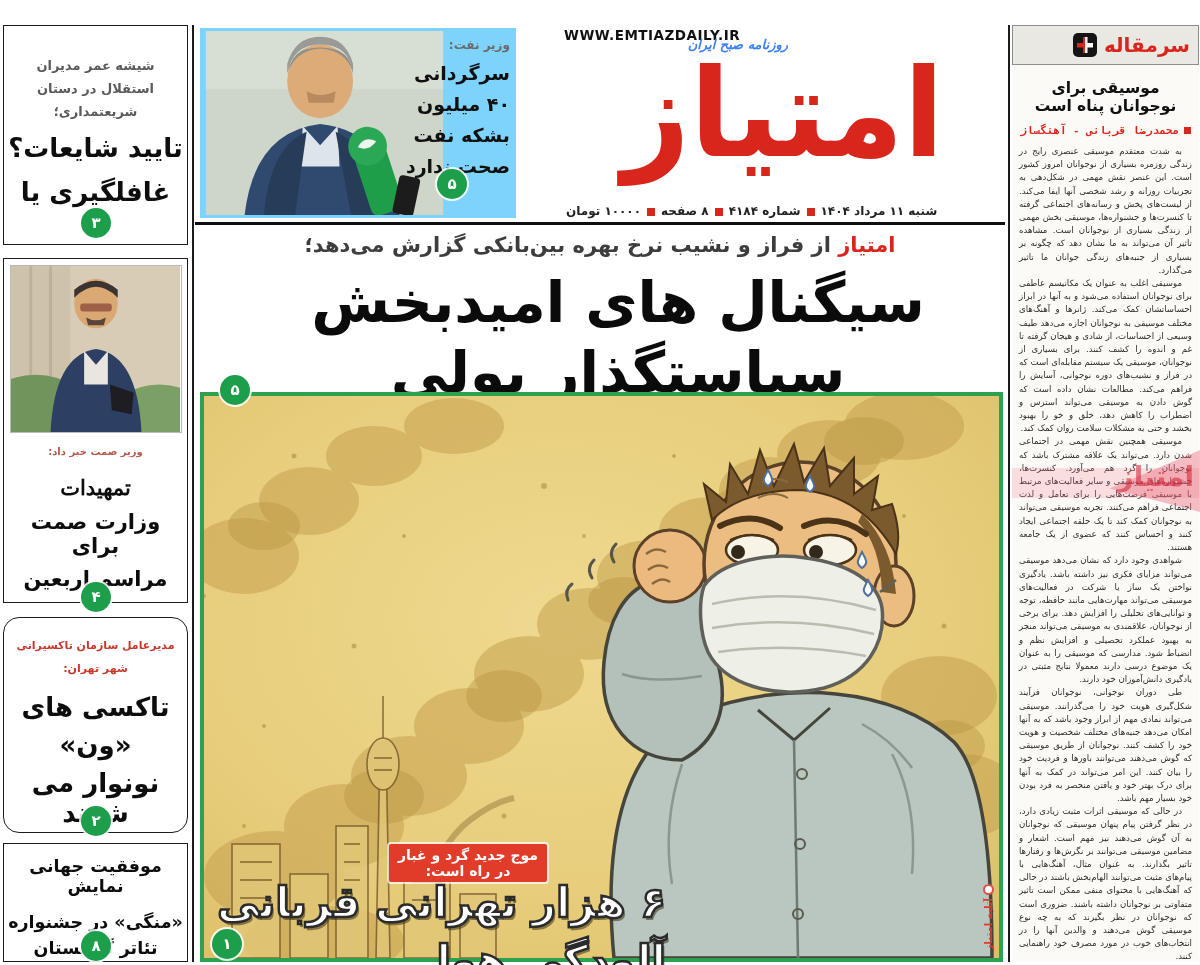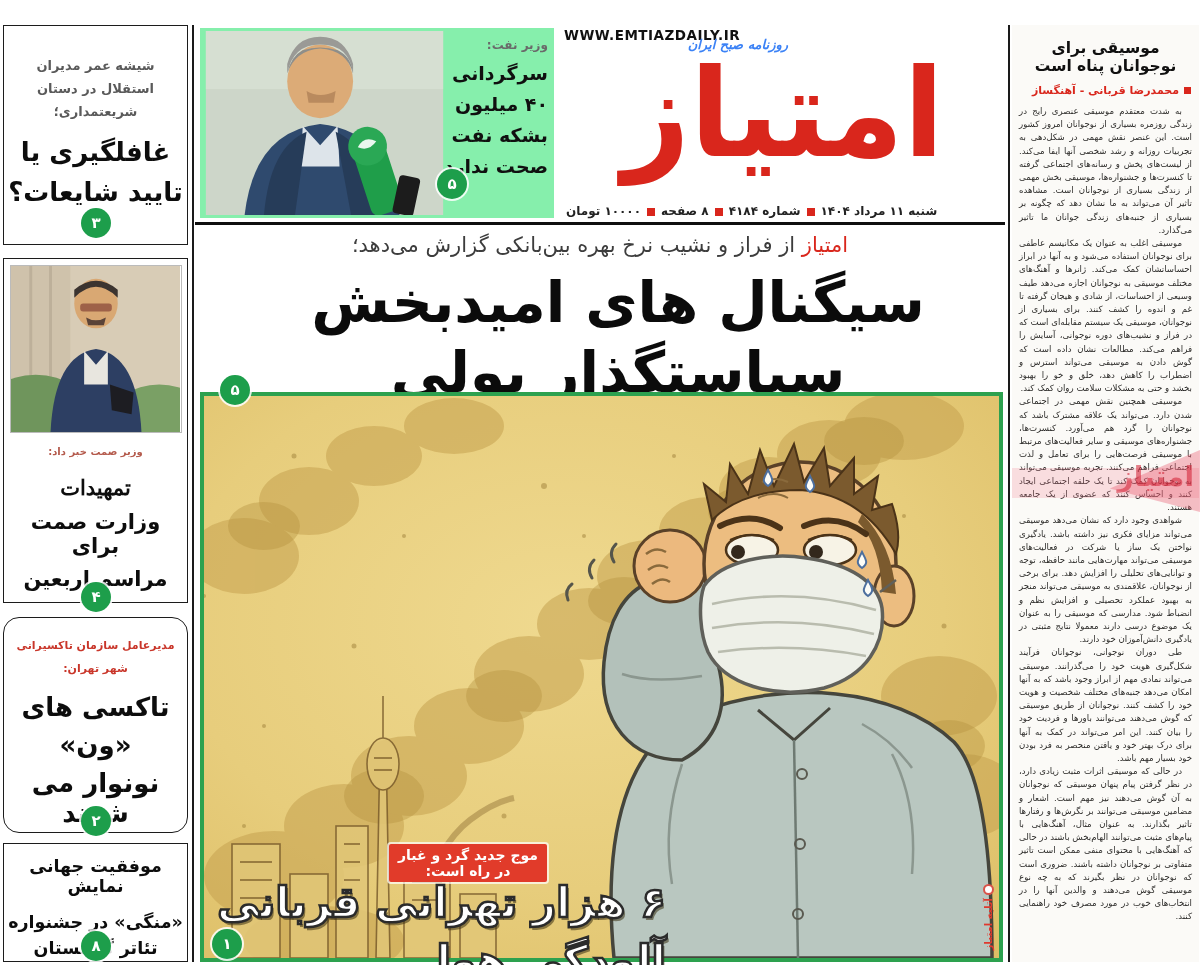--- a/index.html
+++ b/index.html
@@ -15,36 +15,36 @@
 
   
   .sbox { position:absolute; left:3px; width:185px; border:1.5px solid #1c1c1c; background:#fff; text-align:center; overflow:visible; }
   .sbox .kicker { color:#5a5a5a; font-weight:bold; font-size:13px; line-height:23px; padding:0 8px; }
   .sbox .kicker.red { color:#c9362a; font-size:11px; }
   .sbox .kicker.maroon { color:#b45a4c; font-size:10px; }
   .sbox .t-line { color:#0d0d0d; font-weight:900; }
   .photo-frame { margin:6px auto 0; border:1px solid #bbb; overflow:hidden; }
 
   
-  #top-story { position:absolute; left:200px; top:28px; width:354px; height:190px; background:#86efac; }
+  #top-story { position:absolute; left:200px; top:28px; width:316px; height:190px; background:#7dd3fc; }
   #top-story .txt { position:absolute; right:6px; top:10px; width:112px; text-align:right; }
   #top-story .kicker { color:#6a6a6a; font-size:12px; font-weight:bold; }
   #top-story .line { color:#101010; font-weight:900; font-size:19px; line-height:31px; }
 
   
   #masthead { position:absolute; left:560px; top:25px; width:446px; height:195px; }
   #site-url { position:absolute; top:2px; left:4px; font-weight:bold; font-size:13.5px; color:#111; letter-spacing:.5px; direction:ltr; }
   #tagline { position:absolute; top:12px; right:218px; font-family:"DejaVu Serif","Liberation Serif",serif; font-style:italic; font-weight:bold; font-size:13px; color:#3b82f6; }
   #logo { position:absolute; top:8px; right:0; width:100%; text-align:center; color:#d9261c; font-weight:900; font-size:118px; line-height:160px; letter-spacing:-3px; transform:scaleY(1.04); }
   #dateline { position:absolute; bottom:2px; left:6px; font-size:12px; font-weight:bold; color:#222; white-space:nowrap; }
   .sq { display:inline-block; width:8px; height:8px; background:#d9261c; margin:0 6px; vertical-align:middle; }
 
   
   #lead { position:absolute; left:195px; top:233px; width:810px; text-align:center; }
-  #lead .kicker { font-size:21px; font-weight:400; color:#3d3d3d; }
+  #lead .kicker { font-size:21px; font-weight:700; color:#3d3d3d; }
   #lead .kicker .brand { color:#d9261c; }
   #lead h1 { font-size:57px; font-weight:900; color:#0b0b0b; margin-top:10px; line-height:70px;padding-left:36px; }
 
   
   #cartoon { position:absolute; left:200px; top:392px; width:803px; height:570px; border:4px solid #2da14f; background:#e9d083; }
   #cartoon svg { display:block; width:100%; height:100%; }
   #cartoon .kicker-band { position:absolute; left:185px; top:448px; width:158px; background:#e13b2a; color:#fff;
       font-size:14px; font-weight:bold; text-align:center; padding:3px 6px; border-radius:2px;
       box-shadow:0 0 0 2px rgba(255,255,255,.7); z-index:4; }
   #cartoon .big-cap { position:absolute; left:0; top:478px; width:462px; text-align:right; z-index:4;
@@ -52,42 +52,42 @@
       -webkit-text-stroke:2.5px #2b2b2b; text-shadow:2px 3px 0 rgba(60,50,20,.55); }
   #cartoon .credit { position:absolute; right:5px; bottom:8px; z-index:4; display:flex; flex-direction:column; align-items:center; gap:3px; }
   #cartoon .credit .dot { width:11px; height:11px; border-radius:50%; background:#fff; border:2px solid #d9534a; }
   #cartoon .credit .ctxt { writing-mode:vertical-rl; transform:rotate(180deg); color:#e0392e; font-size:10px; font-weight:bold; }
 
   
   #editorial { position:absolute; left:1012px; top:25px; width:187px; height:937px; background:#fbfaf7; overflow:hidden; }
   #ed-header { height:40px; background:#eae8e3; border:1px solid #8f8d89; display:flex; align-items:center; justify-content:flex-start; gap:7px; padding:0 8px; }
   #ed-header .label { color:#d9261c; font-weight:900; font-size:20px; }
   #ed-title { margin-top:14px; text-align:center; font-size:15.5px; font-weight:900; color:#101010; padding:0 6px; }
-  #ed-byline { margin:9px 8px 0; color:#d9261c; font-weight:bold; font-size:11px; text-align:right; }
+  #ed-byline { margin:9px 8px 0; color:#d9261c; font-weight:bold; font-size:11px; text-align:right;font-family:Liberation Mono, monospace; }
   #ed-byline .bullet { display:inline-block; width:7px; height:7px; background:#d9261c; margin-left:5px; }
   #ed-body { margin:8px 7px 0; font-size:8.6px; line-height:13.2px; color:#2c2b29; text-align:justify; }
   #ed-body p { text-indent:10px; }
 
   #watermark { position:absolute; left:1090px; top:450px; width:110px; height:62px; z-index:9; pointer-events:none; }
   #watermark .tri { position:absolute; right:0; top:0; width:100%; height:100%;
       background:rgba(235,90,110,.38); clip-path:polygon(100% 0, 100% 100%, 18% 62%); }
   #watermark .wtxt { position:absolute; right:6px; top:10px; color:rgba(210,30,50,.55); font-weight:900; font-size:28px; }
   #wm-smear { position:absolute; left:1012px; top:468px; width:187px; height:30px; background:rgba(240,120,140,.22); z-index:8; pointer-events:none; }
 </style>
 </head>
 <body>
 
 <div class="rule-v" style="left:192px; top:25px; width:2px; height:937px;"></div>
 <div class="rule-v" style="left:1008px; top:25px; width:2px; height:937px;"></div>
 <div class="rule-h" style="left:195px; top:222px; width:810px; height:3px;"></div>
 
 <div class="sbox" style="top:25px; height:220px;">
   <div class="kicker" style="margin-top:28px;">شیشه عمر مدیران استقلال در دستان شریعتمداری؛</div>
+  <div class="t-line" style="font-size:26px; margin-top:10px;">تایید شایعات؟</div>
   <div class="t-line" style="font-size:26px; margin-top:14px;">غافلگیری یا</div>
-  <div class="t-line" style="font-size:26px; margin-top:10px;">تایید شایعات؟</div>
   <div class="badge" style="left:77px; top:182px;">
       <span>۳</span>
     </div>
 </div>
 
 <div class="sbox" style="top:258px; height:345px;">
   <div class="photo-frame" style="width:172px; height:168px;">
     <svg viewBox="0 0 172 168">
       <rect width="172" height="168" fill="#d8ccb6"></rect>
       <rect x="0" y="0" width="60" height="168" fill="#cfc2ab"></rect>
@@ -323,20 +323,34 @@
   </div>
 </div>
 <div class="badge" style="left:220px; top:375px;">
     <span>۵</span>
   </div>
 <div class="badge" style="left:212px; top:929px;">
     <span>۱</span>
   </div>
 
 <div id="editorial">
+  <div id="ed-header">
+    <span class="label">سرمقاله</span>
+    <svg width="24" height="24" viewBox="0 0 24 24">
+      <defs>
+          <linearGradient id="pg" x1="0" y1="0" x2="1" y2="0">
+        <stop offset="50%" stop-color="#d9261c"></stop>
+            <stop offset="50%" stop-color="#ffffff"></stop>
+      </linearGradient>
+        </defs>
+      <rect width="24" height="24" rx="5" fill="#141414"></rect>
+      <rect x="10" y="4" width="4.5" height="16" fill="url(#pg)"></rect>
+      <rect x="4" y="10" width="16" height="4.5" fill="url(#pg)"></rect>
+    </svg>
+  </div>
   <div id="ed-title">موسیقی برای نوجوانان پناه است</div>
   <div id="ed-byline">
     <span class="bullet"></span><span>محمدرضا قربانی - آهنگساز</span>
   </div>
   <div id="ed-body">
     <p>به شدت معتقدم موسیقی عنصری رایج در زندگی روزمره بسیاری از نوجوانان امروز کشور است. این عنصر نقش مهمی در شکل‌دهی به تجربیات روزانه و رشد شخصی آنها ایفا می‌کند. از لیست‌های پخش و رسانه‌های اجتماعی گرفته تا کنسرت‌ها و جشنواره‌ها، موسیقی بخش مهمی از زندگی بسیاری از نوجوانان است. مشاهده تاثیر آن می‌تواند به ما نشان دهد که چگونه بر بسیاری از جنبه‌های زندگی جوانان ما تاثیر می‌گذارد.</p>
     <p>موسیقی اغلب به عنوان یک مکانیسم عاطفی برای نوجوانان استفاده می‌شود و به آنها در ابراز احساساتشان کمک می‌کند. ژانرها و آهنگ‌های مختلف موسیقی به نوجوانان اجازه می‌دهد طیف وسیعی از احساسات، از شادی و هیجان گرفته تا غم و اندوه را کشف کنند. برای بسیاری از نوجوانان، موسیقی یک سیستم مقابله‌ای است که در فراز و نشیب‌های دوره نوجوانی، آسایش را فراهم می‌کند. مطالعات نشان داده است که گوش دادن به موسیقی می‌تواند استرس و اضطراب را کاهش دهد، خلق و خو را بهبود بخشد و حتی به مشکلات سلامت روان کمک کند.</p>
     <p>موسیقی همچنین نقش مهمی در اجتماعی شدن دارد. می‌تواند یک علاقه مشترک باشد که نوجوانان را گرد هم می‌آورد. کنسرت‌ها، جشنواره‌های موسیقی و سایر فعالیت‌های مرتبط با موسیقی فرصت‌هایی را برای تعامل و لذت اجتماعی فراهم می‌کنند. تجربه موسیقی می‌تواند به نوجوانان کمک کند تا یک حلقه اجتماعی ایجاد کنند و احساس کنند که عضوی از یک جامعه هستند.</p>
     <p>شواهدی وجود دارد که نشان می‌دهد موسیقی می‌تواند مزایای فکری نیز داشته باشد. یادگیری نواختن یک ساز یا شرکت در فعالیت‌های موسیقی می‌تواند مهارت‌هایی مانند حافظه، توجه و توانایی‌های تحلیلی را افزایش دهد. برای برخی از نوجوانان، علاقمندی به موسیقی می‌تواند منجر به بهبود عملکرد تحصیلی و افزایش نظم و انضباط شود. مدارسی که موسیقی را به عنوان یک موضوع درسی دارند معمولا نتایج مثبتی در یادگیری دانش‌آموزان خود دارند.</p>
     <p>طی دوران نوجوانی، نوجوانان فرآیند شکل‌گیری هویت خود را می‌گذرانند. موسیقی می‌تواند نمادی مهم از ابراز وجود باشد که به آنها امکان می‌دهد جنبه‌های مختلف شخصیت و هویت خود را کشف کنند. نوجوانان از طریق موسیقی که گوش می‌دهند می‌توانند باورها و فردیت خود را بیان کنند. این امر می‌تواند در کمک به آنها برای درک بهتر خود و یافتن منحصر به فرد بودن خود بسیار مهم باشد.</p>

